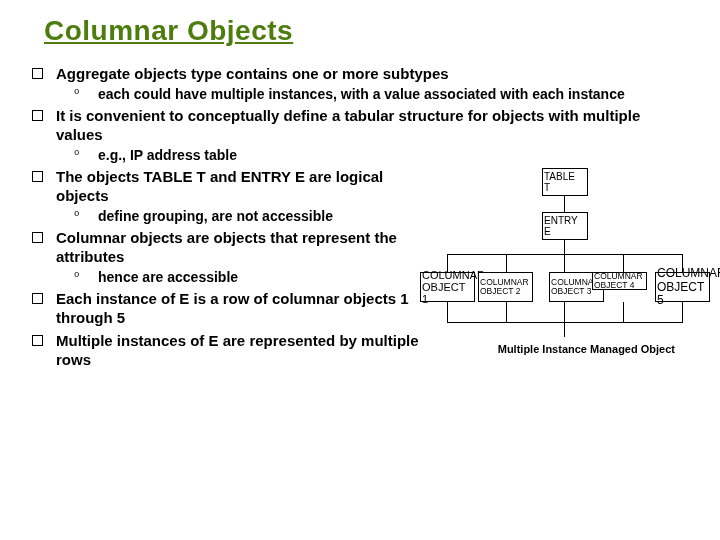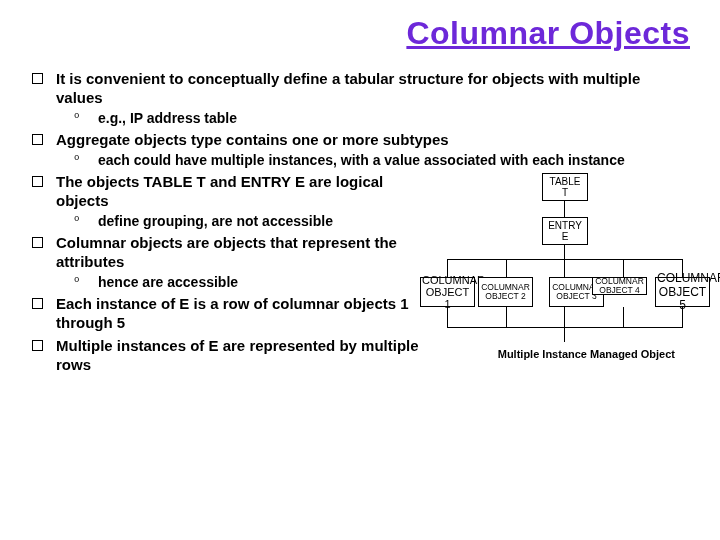--- a/index.html
+++ b/index.html
@@ -13,27 +13,26 @@
     overflow: hidden;
   }
   .slide {
     position: relative;
     width: 720px;
     height: 540px;
     box-sizing: border-box;
     padding: 10px 30px 10px 30px;
   }
   .title {
-    font-size: 32px;
-    font-weight: bold;
-    color: #6d28d9;
+    font-size: 28px;
+    font-weight: bold;
+    color: #4d7c0f;
     text-decoration: underline;
     margin: 5px 0 18px 14px;
     letter-spacing: 0.5px;
-    text-align: right;
   }
   ul.top {
     list-style: none;
     margin: 0;
     padding: 0;
     font-size: 15px;
     font-weight: bold;
   }
   ul.top > li {
     position: relative;
@@ -92,21 +91,20 @@
     left: -10px;
     top: 0;
     width: 290px;
     height: 210px;
     font-family: Arial, Helvetica, sans-serif;
   }
   .dbox {
     position: absolute;
     border: 1px solid #000;
     background: #fff;
-    text-align: center;
     font-size: 10px;
     line-height: 1.1;
     display: flex;
     flex-direction: column;
     justify-content: center;
     box-sizing: border-box;
     padding: 2px 1px;
   }
   .dline {
     position: absolute;
@@ -124,29 +122,29 @@
 </style>
 </head>
 <body>
 
 <div class="slide">
 
   <div class="title">Columnar Objects</div>
 
   <ul class="top">
     <li>
+      <span>Aggregate objects type contains one or more subtypes</span>
+      <ul class="sub">
+        <li>each could have multiple instances, with a value associated with each instance</li>
+      </ul>
+    </li>
+    <li>
       <span>It is convenient to conceptually define a tabular structure for objects with multiple values</span>
       <ul class="sub">
         <li>e.g., IP address table</li>
-      </ul>
-    </li>
-    <li>
-      <span>Aggregate objects type contains one or more subtypes</span>
-      <ul class="sub">
-        <li>each could have multiple instances, with a value associated with each instance</li>
       </ul>
     </li>
   </ul>
 
   <div class="lower">
     <div class="left">
       <ul class="top">
         <li>
           <span>The objects TABLE T and ENTRY E are logical objects</span>
           <ul class="sub">

